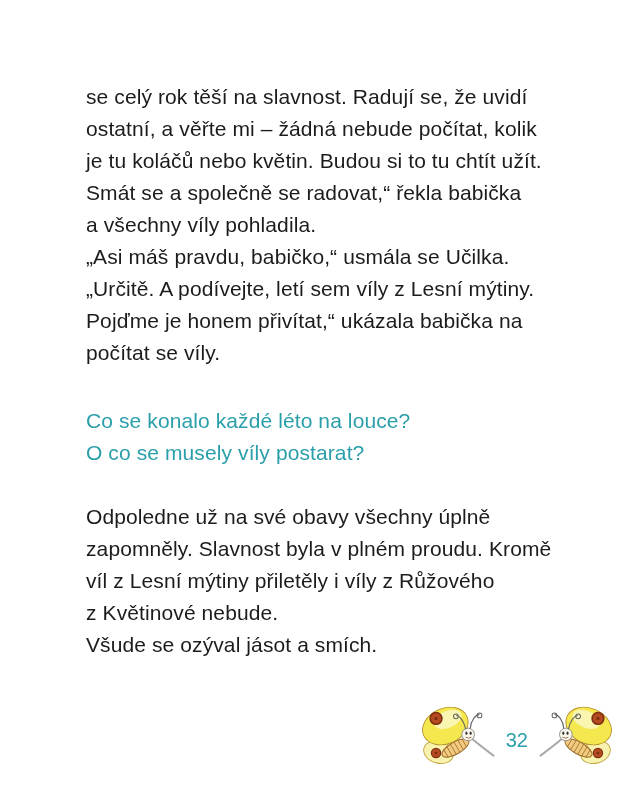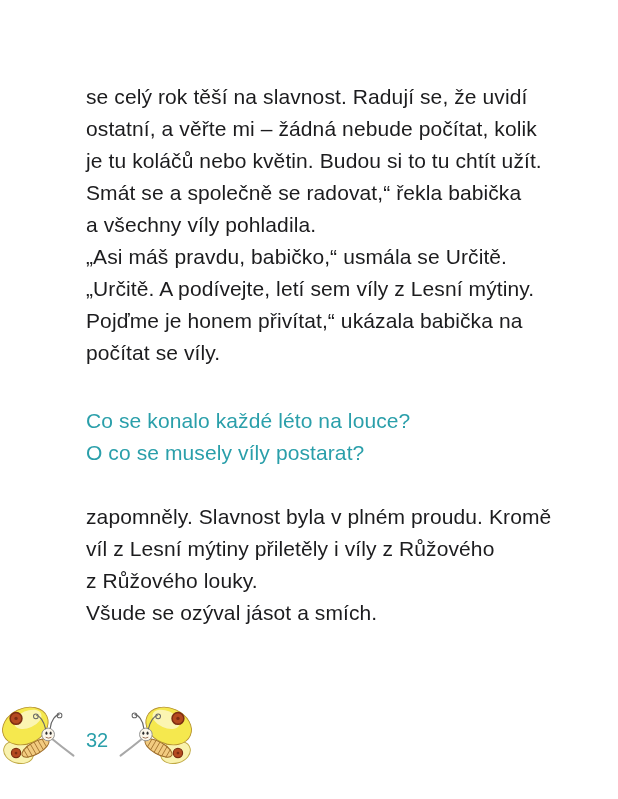--- a/index.html
+++ b/index.html
@@ -36,21 +36,21 @@
   }
   .paragraph-3 {
     margin-top: 32px;
   }
   .footer {
     position: absolute;
     left: 0;
     right: 4px;
     top: 704px;
     display: flex;
-    justify-content: flex-start;
+    justify-content: flex-end;
     align-items: flex-start;
     gap: 10px;
   }
   .page-number {
     font-size: 20px;
     color: #2a9faa;
     margin-top: 26px;
     line-height: 1;
   }
   .butterfly {
@@ -70,35 +70,36 @@
 
     <div class="paragraph-1">
       <div class="line">se celý rok těší na slavnost. Radují se, že uvidí</div>
       <div class="line">ostatní, a věřte mi – žádná nebude počítat, kolik</div>
       <div class="line">je tu koláčů nebo květin. Budou si to tu chtít užít.</div>
       <div class="line">Smát se a společně se radovat,“ řekla babička</div>
       <div class="line">a všechny víly pohladila.</div>
     </div>
 
     <div class="paragraph-2">
-      <div class="line">„Asi máš pravdu, babičko,“ usmála se Určitě.</div>
+      <div class="line">„Asi máš pravdu, babičko,“ usmála se Učilka.</div>
       <div class="line">„Určitě. A podívejte, letí sem víly z Lesní mýtiny.</div>
       <div class="line">Pojďme je honem přivítat,“ ukázala babička na</div>
       <div class="line">počítat se víly.</div>
     </div>
 
     <div class="questions">
       <div class="line">Co se konalo každé léto na louce?</div>
       <div class="line">O co se musely víly postarat?</div>
     </div>
 
     <div class="paragraph-3">
+      <div class="line">Odpoledne už na své obavy všechny úplně</div>
       <div class="line">zapomněly. Slavnost byla v plném proudu. Kromě</div>
       <div class="line">víl z Lesní mýtiny přiletěly i víly z Růžového</div>
-      <div class="line">z Růžového louky.</div>
+      <div class="line">z Květinové nebude.</div>
       <div class="line">Všude se ozýval jásot a smích.</div>
     </div>
 
   </div>
 
   <div class="footer">
 
     <svg class="butterfly" viewBox="0 0 90 78" xmlns="http://www.w3.org/2000/svg">
 
       <path d="M60 40 Q72 50 87 61" stroke="#a8a8a8" stroke-width="2.4" fill="none" stroke-linecap="round"></path>

